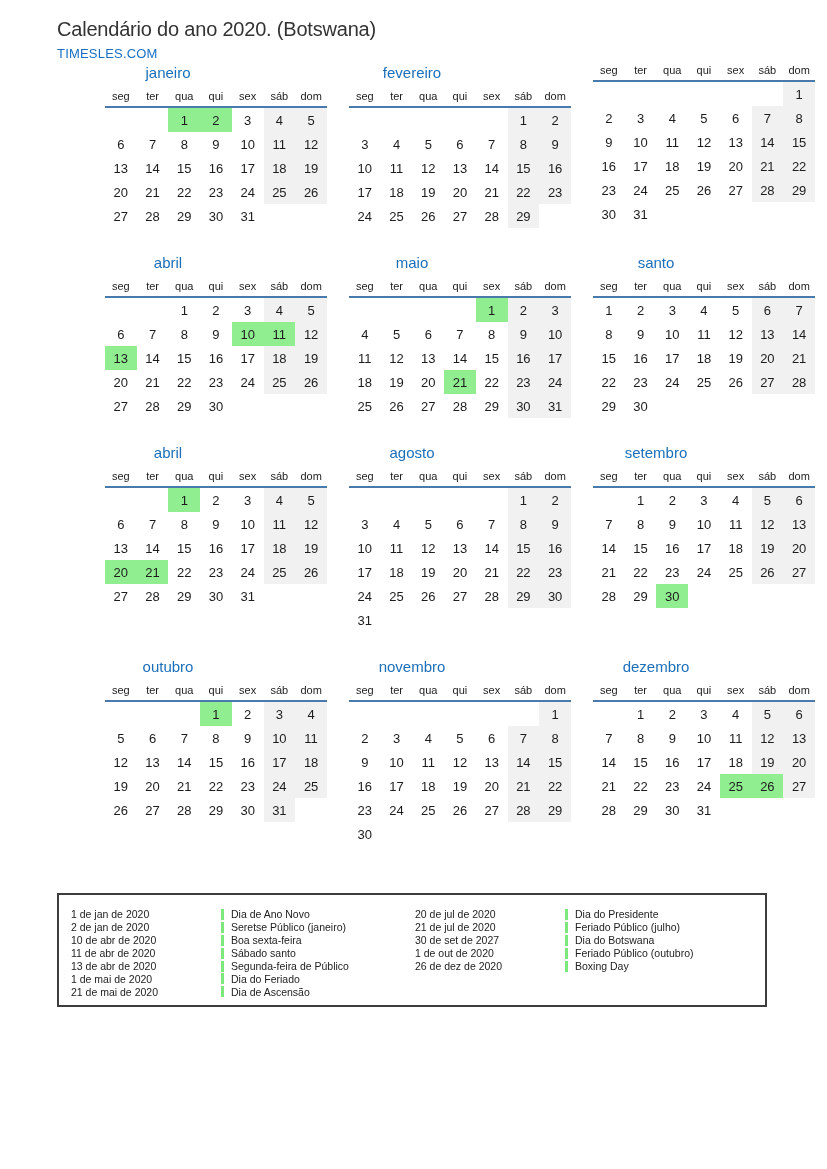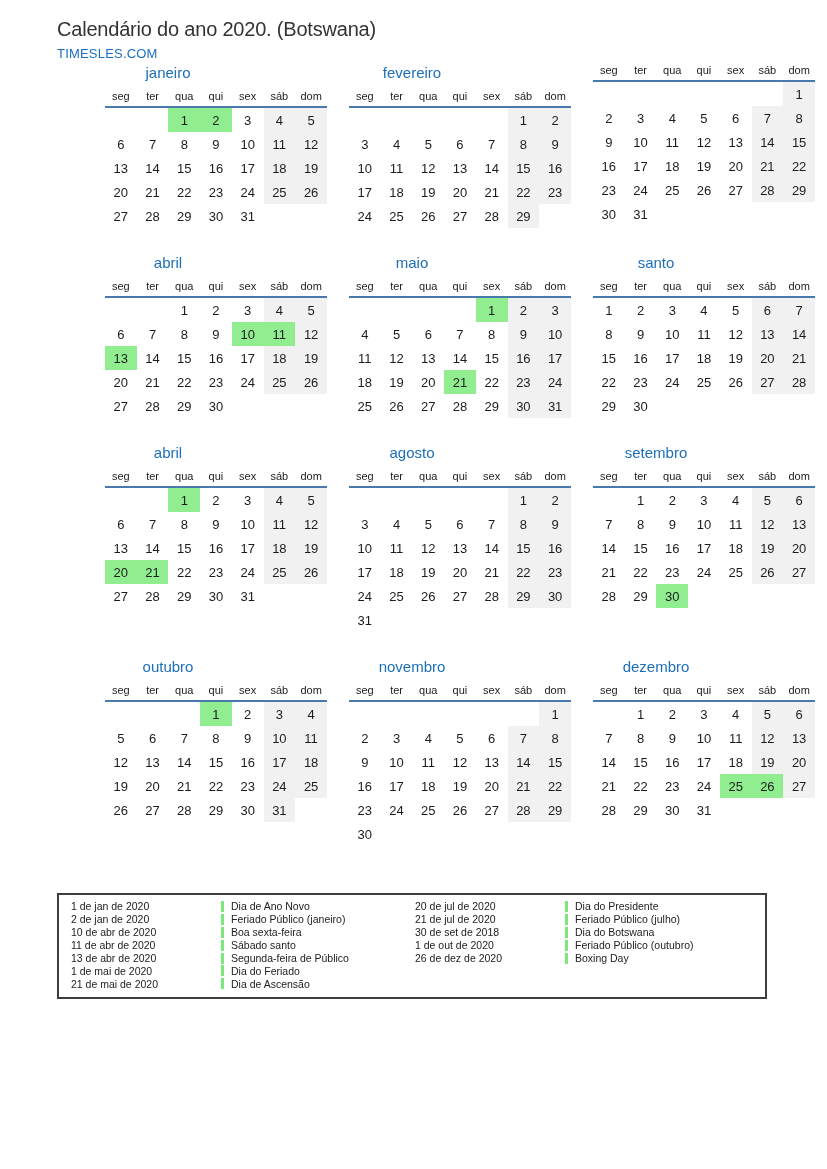--- a/index.html
+++ b/index.html
@@ -20,21 +20,21 @@
   table.cal th{
     font-size:11px;font-weight:400;color:#1c1c1c;padding:0 0 4px 0;text-align:center;
     border-bottom:2px solid #4a79ab;
   }
   table.cal td{height:24px;padding:0;text-align:center;vertical-align:middle;font-size:13px;color:#1c1c1c;}
   td.weekend{background:#f1f1f1;}
   td.holiday{background:#90ee90;}
   
   .legend{
     position:absolute;left:57px;top:893px;width:710px;box-sizing:border-box;
-    border:2px solid #3d3d3d;padding:5px 0 7px 12px;display:flex;background:#ffffff;
+    border:2px solid #3d3d3d;padding:13px 0 7px 12px;display:flex;background:#ffffff;
   }
   .legend-half{width:344px;display:flex;flex-direction:column;}
   .legend-row{display:flex;align-items:center;height:12.9px;}
   .legend-date{width:150px;font-size:10.5px;color:#222222;}
   .legend-tick{width:3px;height:11px;background:#7ce87c;margin-right:7px;flex:0 0 3px;}
   .legend-name{font-size:10.5px;color:#222222;white-space:nowrap;}
 </style>
 </head>
 <body>
 
@@ -833,21 +833,21 @@
   <div class="legend" id="legend-box">
       <div class="legend-half">
         <div class="legend-row">
           <span class="legend-date">1 de jan de 2020</span>
           <span class="legend-tick"></span>
           <span class="legend-name">Dia de Ano Novo</span>
         </div>
         <div class="legend-row">
           <span class="legend-date">2 de jan de 2020</span>
           <span class="legend-tick"></span>
-          <span class="legend-name">Feriado Público (janeiro)</span>
+          <span class="legend-name">Seretse Público (janeiro)</span>
         </div>
         <div class="legend-row">
           <span class="legend-date">10 de abr de 2020</span>
           <span class="legend-tick"></span>
           <span class="legend-name">Boa sexta-feira</span>
         </div>
         <div class="legend-row">
           <span class="legend-date">11 de abr de 2020</span>
           <span class="legend-tick"></span>
           <span class="legend-name">Sábado santo</span>
@@ -873,21 +873,21 @@
           <span class="legend-date">20 de jul de 2020</span>
           <span class="legend-tick"></span>
           <span class="legend-name">Dia do Presidente</span>
         </div>
         <div class="legend-row">
           <span class="legend-date">21 de jul de 2020</span>
           <span class="legend-tick"></span>
           <span class="legend-name">Feriado Público (julho)</span>
         </div>
         <div class="legend-row">
-          <span class="legend-date">30 de set de 2018</span>
+          <span class="legend-date">30 de set de 2027</span>
           <span class="legend-tick"></span>
           <span class="legend-name">Dia do Botswana</span>
         </div>
         <div class="legend-row">
           <span class="legend-date">1 de out de 2020</span>
           <span class="legend-tick"></span>
           <span class="legend-name">Feriado Público (outubro)</span>
         </div>
         <div class="legend-row">
           <span class="legend-date">26 de dez de 2020</span>

